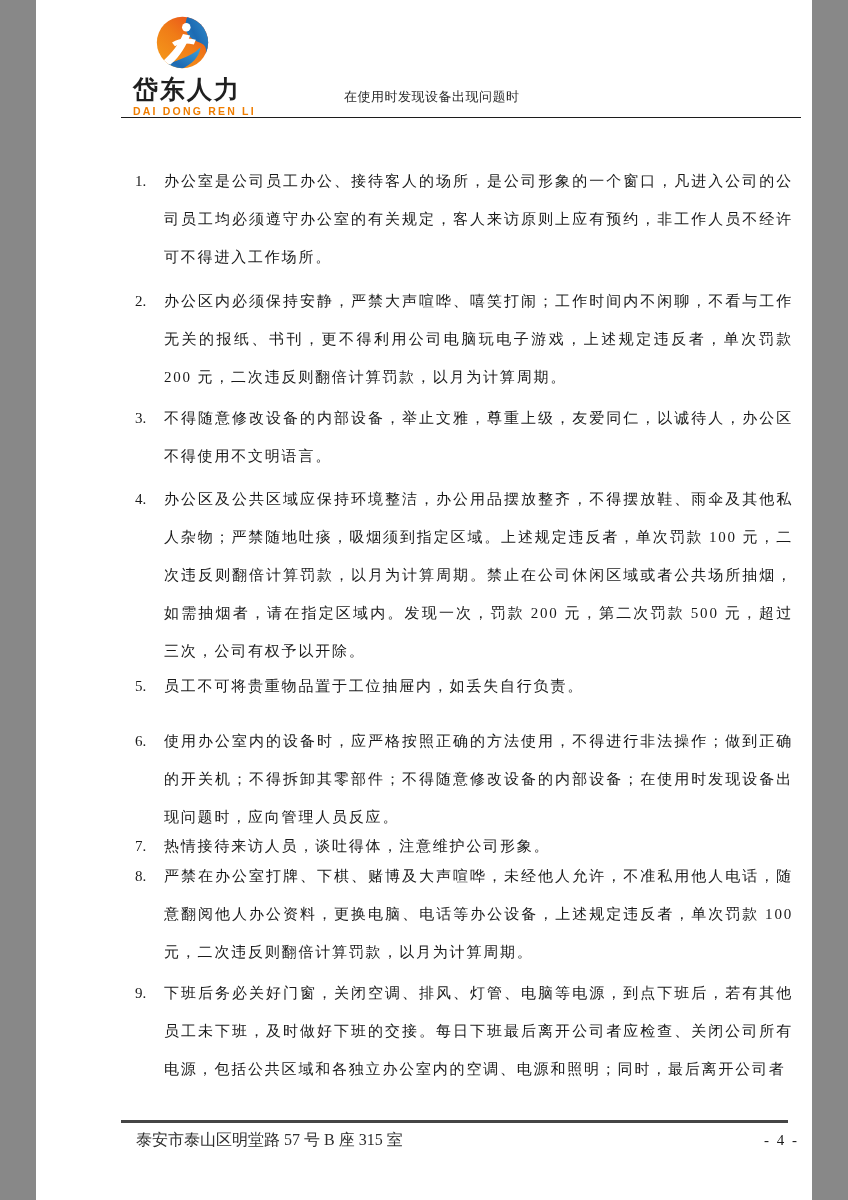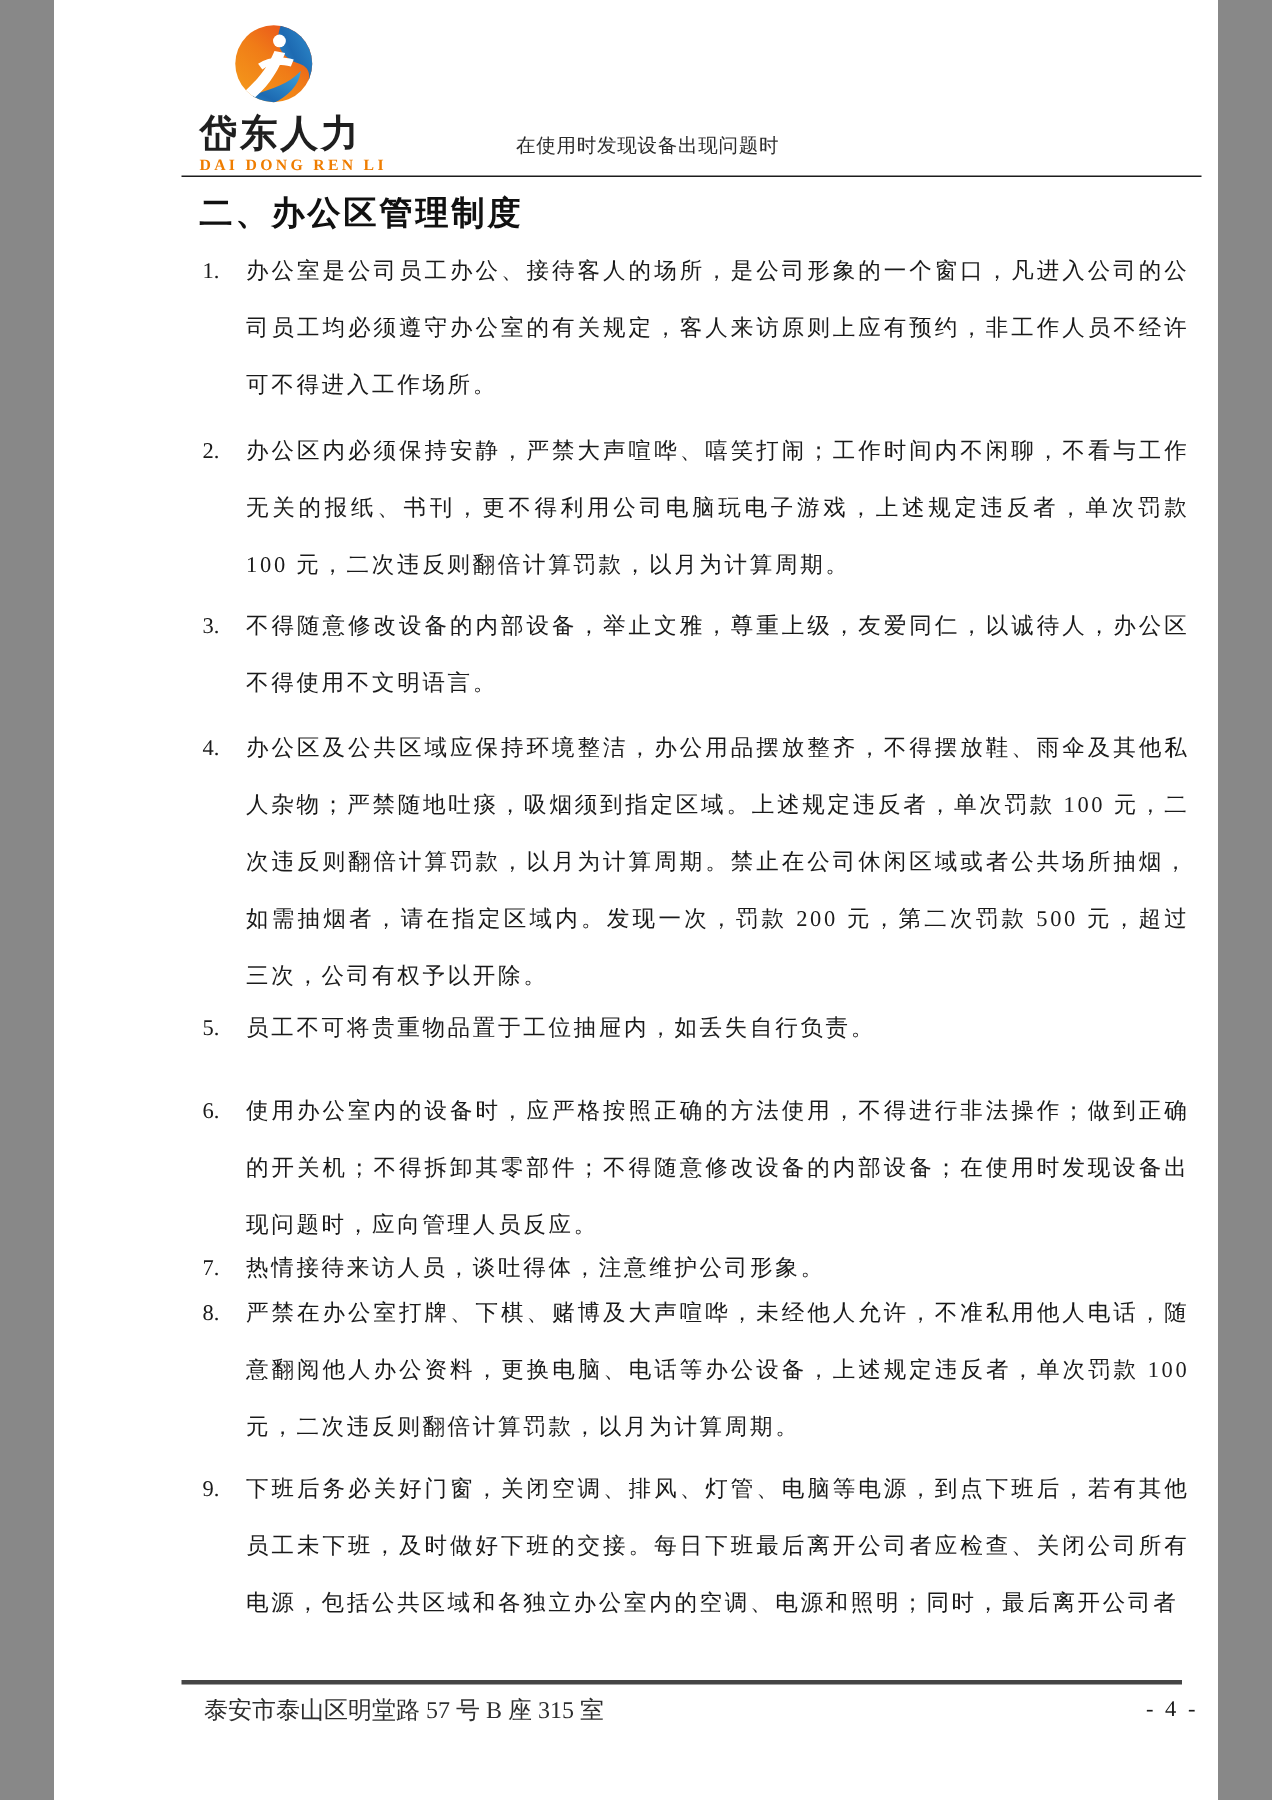--- a/index.html
+++ b/index.html
@@ -25,21 +25,21 @@
     margin-top: 6px;
     font-size: 25px;
     font-weight: 700;
     letter-spacing: 2px;
     line-height: 1;
     color: #1f1f1f;
     white-space: nowrap;
   }
   .logo-en {
     margin-top: 3px;
-    font-family: Liberation Serif, serif;
+    font-family: Liberation Sans, sans-serif;
     font-size: 10.5px;
     font-weight: 700;
     letter-spacing: 2.2px;
     color: var(--logo-en-text, #ef7d00);
     white-space: nowrap;
   }
   .company-name {
     position: absolute;
     left: 308px; top: 88px;
     font-size: 13px;
@@ -168,30 +168,29 @@
         <path d="M61,42 C52,64 38,82 18,100 L34,107 C56,88 68,66 76,45 Z" fill="#ffffff"></path>
         <path d="M38,60 C52,51 68,49 88,54 L84,64 C66,60 52,62 44,68 Z" fill="#ffffff"></path>
       </g>
     </svg>
     <div class="logo-cn">岱东人力</div>
     <div class="logo-en">DAI DONG REN LI</div>
   </div>
   <div class="company-name">在使用时发现设备出现问题时</div>
   <div class="header-divider"></div>
 
-  <div class="doc-title">二、办公区管理制度</div>
 
   <ol class="rules">
     <li class="rule">
       <span class="rule-num">1.</span>
       <span class="rule-text">办公室是公司员工办公、接待客人的场所，是公司形象的一个窗口，凡进入公司的公司员工均必须遵守办公室的有关规定，客人来访原则上应有预约，非工作人员不经许可不得进入工作场所。</span>
     </li>
     <li class="rule">
       <span class="rule-num">2.</span>
-      <span class="rule-text">办公区内必须保持安静，严禁大声喧哗、嘻笑打闹；工作时间内不闲聊，不看与工作无关的报纸、书刊，更不得利用公司电脑玩电子游戏，上述规定违反者，单次罚款 100 元，二次违反则翻倍计算罚款，以月为计算周期。</span>
+      <span class="rule-text">办公区内必须保持安静，严禁大声喧哗、嘻笑打闹；工作时间内不闲聊，不看与工作无关的报纸、书刊，更不得利用公司电脑玩电子游戏，上述规定违反者，单次罚款 200 元，二次违反则翻倍计算罚款，以月为计算周期。</span>
     </li>
     <li class="rule">
       <span class="rule-num">3.</span>
       <span class="rule-text">不得随意修改设备的内部设备，举止文雅，尊重上级，友爱同仁，以诚待人，办公区不得使用不文明语言。</span>
     </li>
     <li class="rule">
       <span class="rule-num">4.</span>
       <span class="rule-text">办公区及公共区域应保持环境整洁，办公用品摆放整齐，不得摆放鞋、雨伞及其他私人杂物；严禁随地吐痰，吸烟须到指定区域。上述规定违反者，单次罚款 100 元，二次违反则翻倍计算罚款，以月为计算周期。禁止在公司休闲区域或者公共场所抽烟，如需抽烟者，请在指定区域内。发现一次，罚款 200 元，第二次罚款 500 元，超过三次，公司有权予以开除。</span>
     </li>
     <li class="rule">

